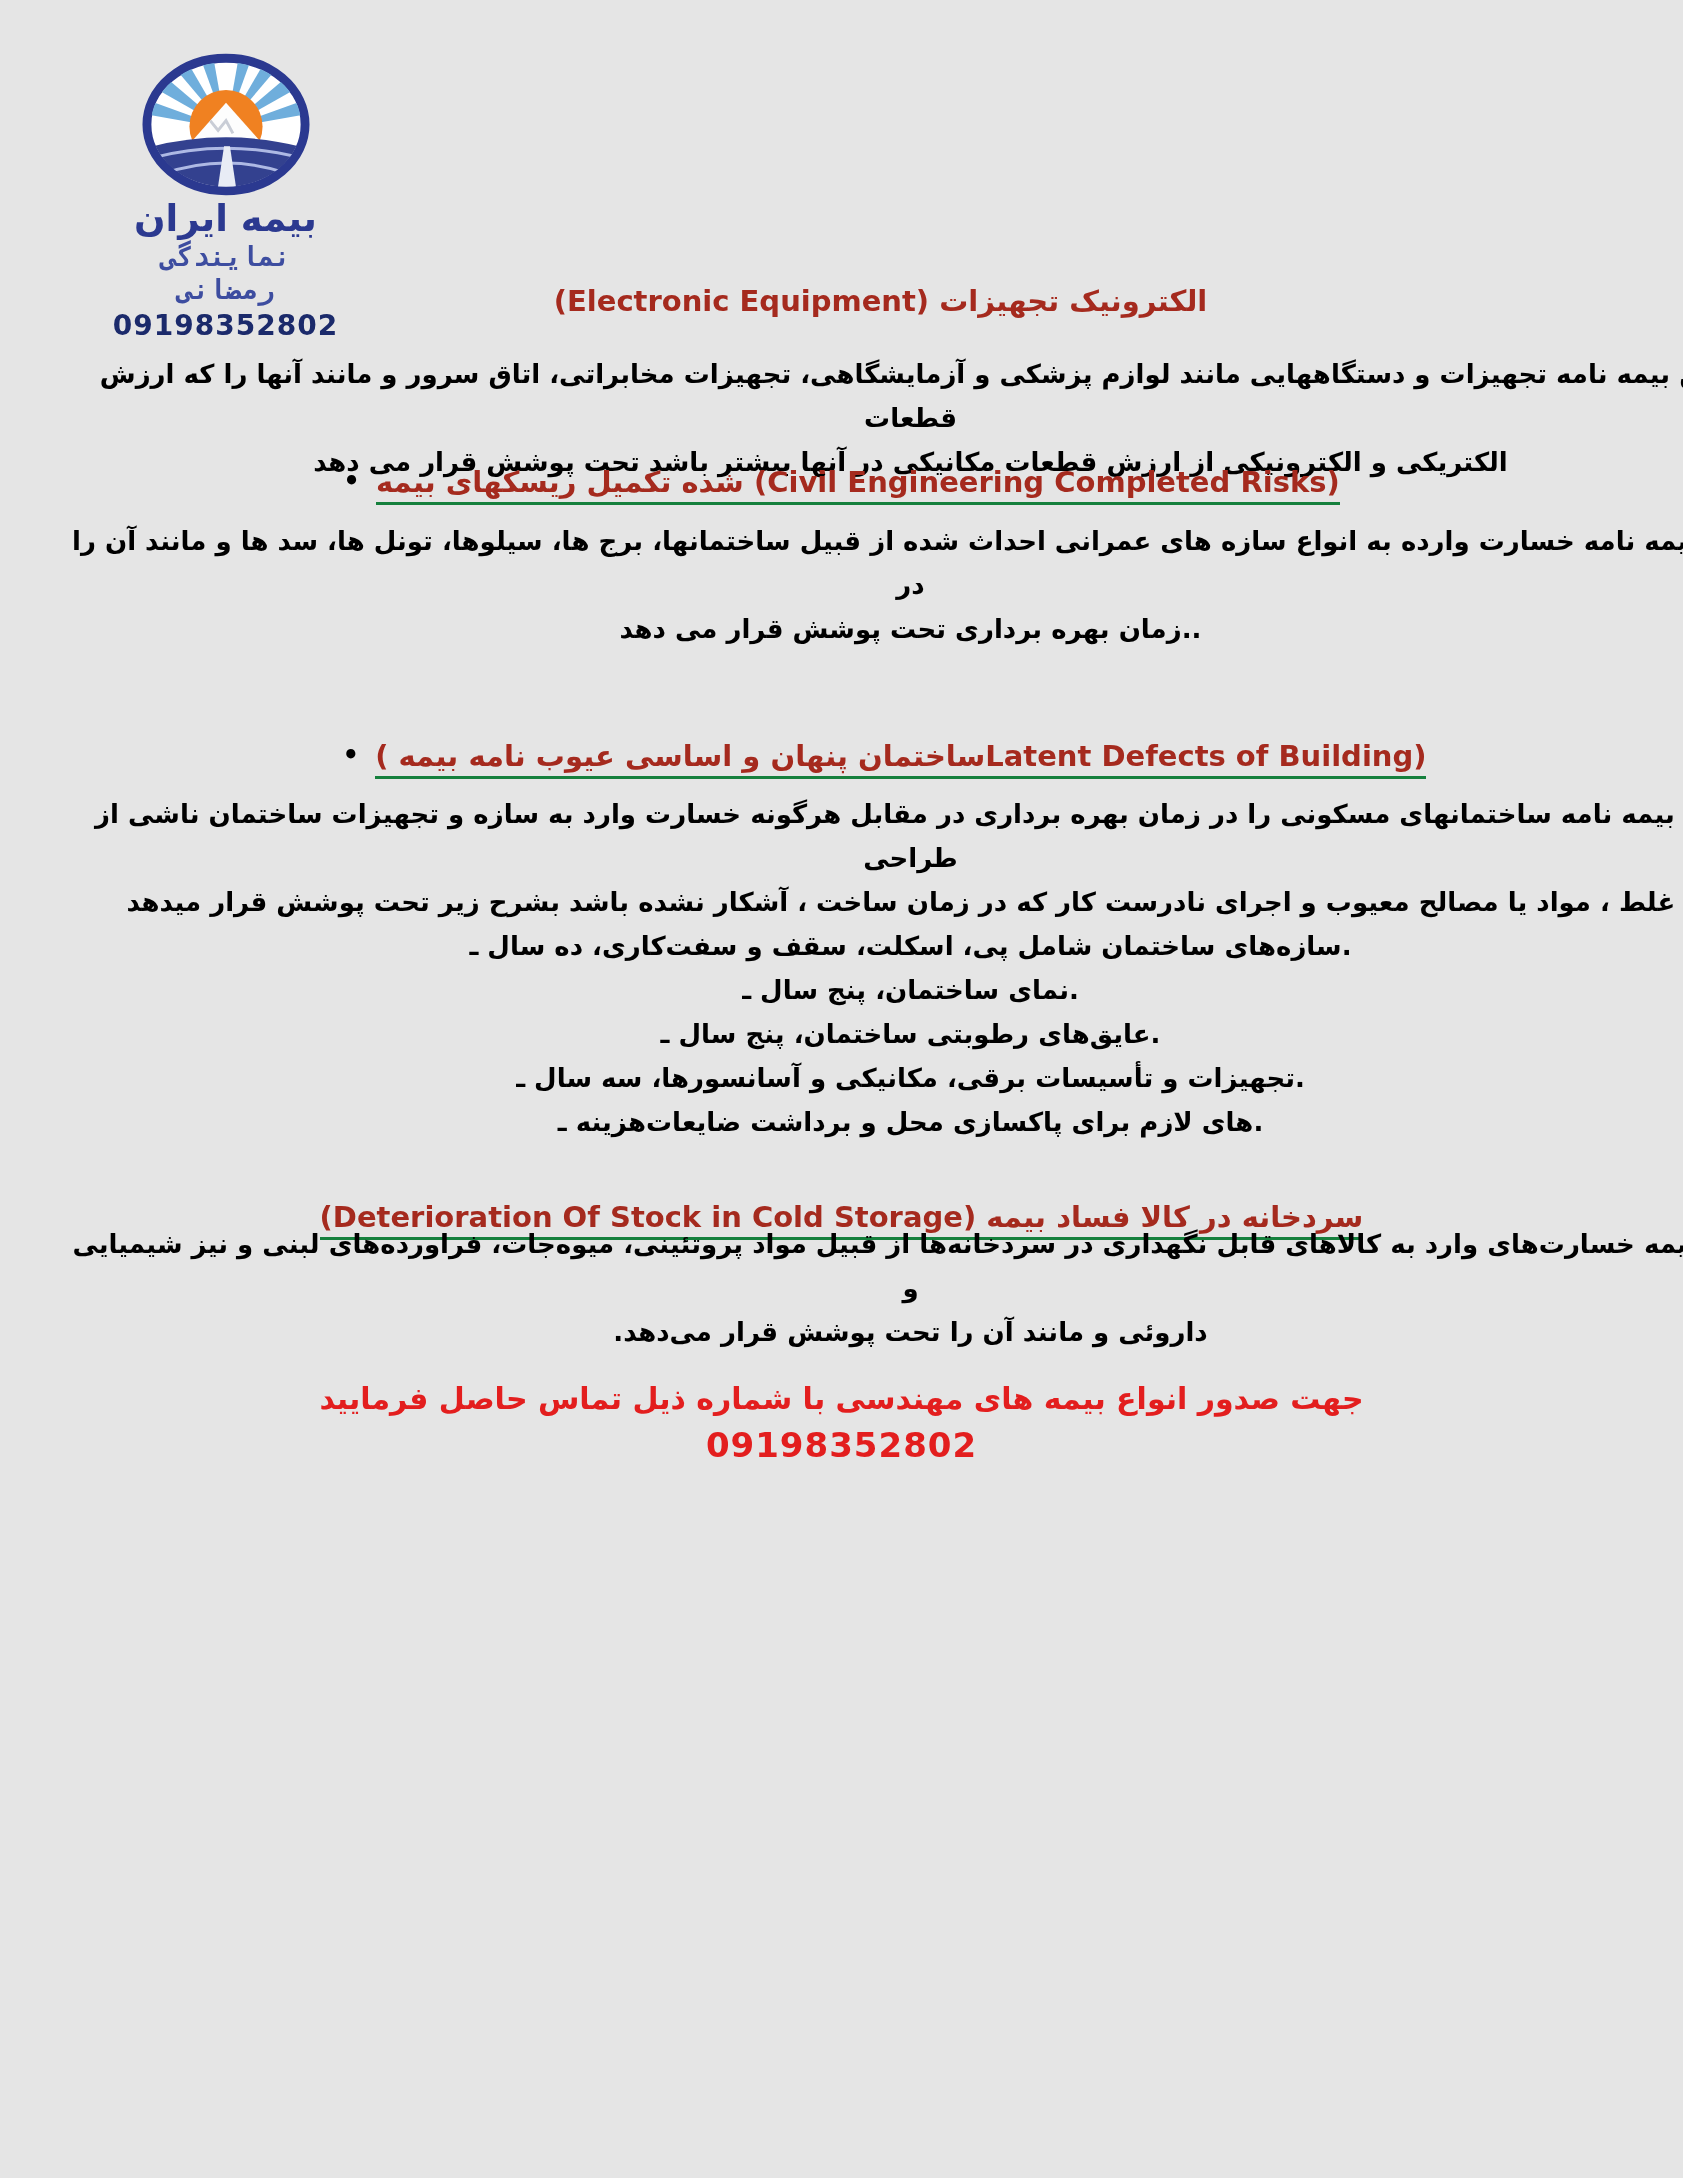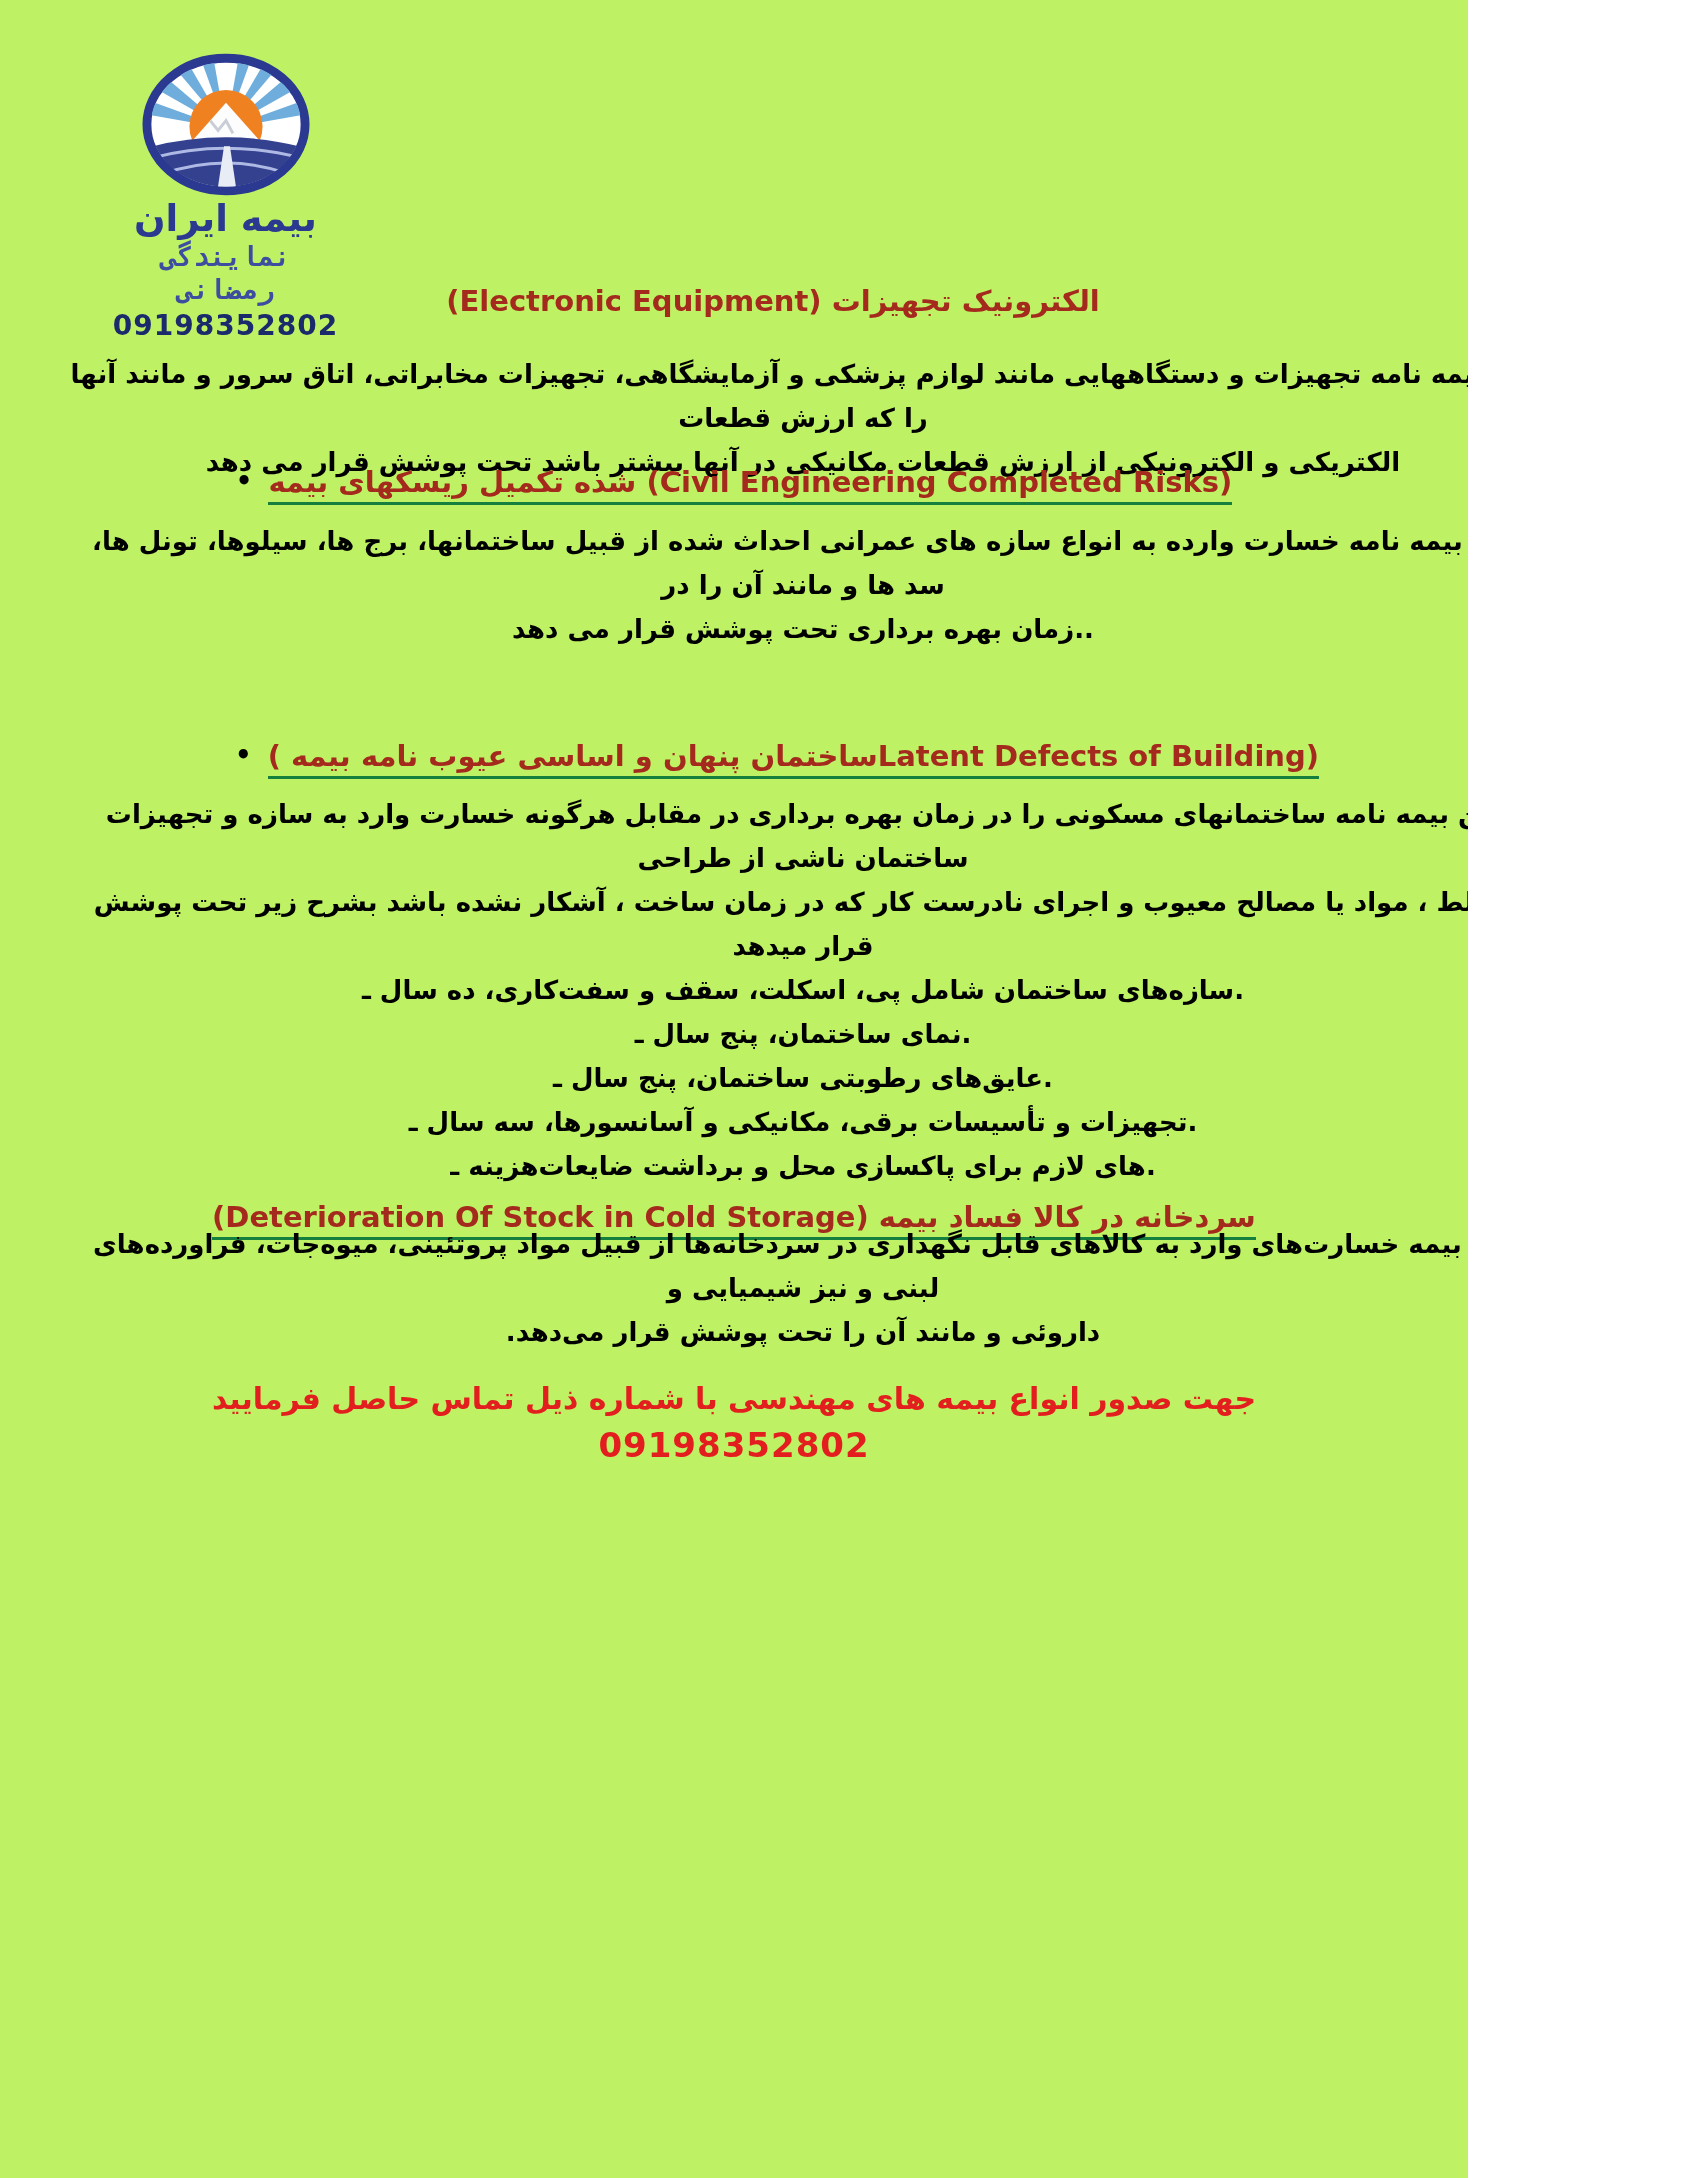--- a/index.html
+++ b/index.html
@@ -1,16 +1,16 @@
 <!DOCTYPE html>
 <html lang="fa"><head>
 <meta charset="utf-8">
 <style>
   html,body{margin:0;padding:0;background:#ffffff;}
-  .page{position:relative;width:1468px;height:2178px;background:#bef264;overflow:hidden;
+  .page{position:relative;width:1683px;height:2178px;background:#e5e5e5;overflow:hidden;
         font-family:"DejaVu Sans",sans-serif;}
   .abs{position:absolute;left:0;width:100%;}
   
   .logo-block{position:absolute;left:104px;top:51px;width:243px;text-align:center;}
   .logo-emblem{display:block;margin:0 auto;}
   .brand{font-size:37px;font-weight:bold;color:#2B3990;letter-spacing:1px;line-height:1.05;}
   .agency{font-size:27px;font-weight:bold;color:#3D4DA0;margin-top:2px;font-family:Liberation Mono, monospace;}
   .logo-phone{font-size:28px;font-weight:bold;color:#1B2A6B;margin-top:2px;letter-spacing:1px;}
   
   .heading{text-align:center;color:#A52A1E;font-size:29px;font-weight:bold;direction:ltr;}

